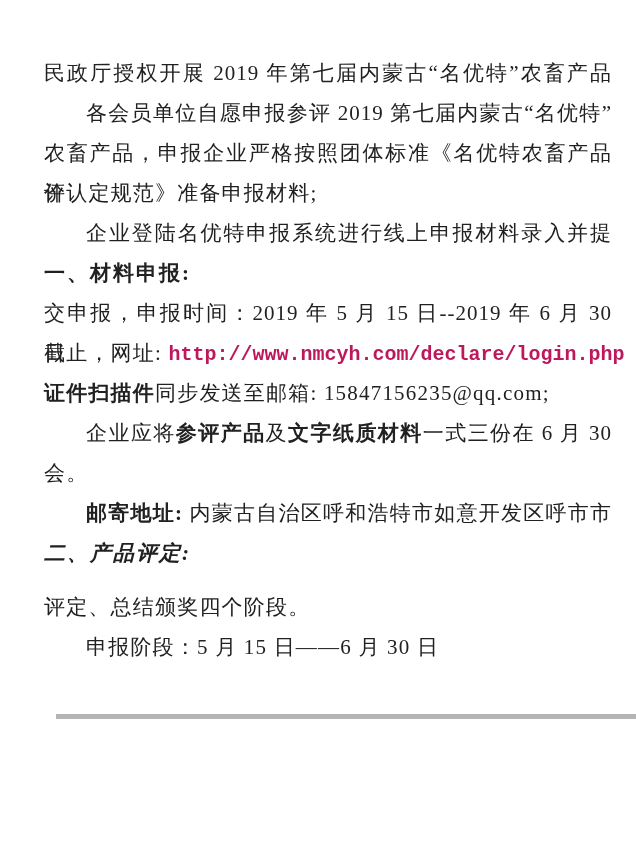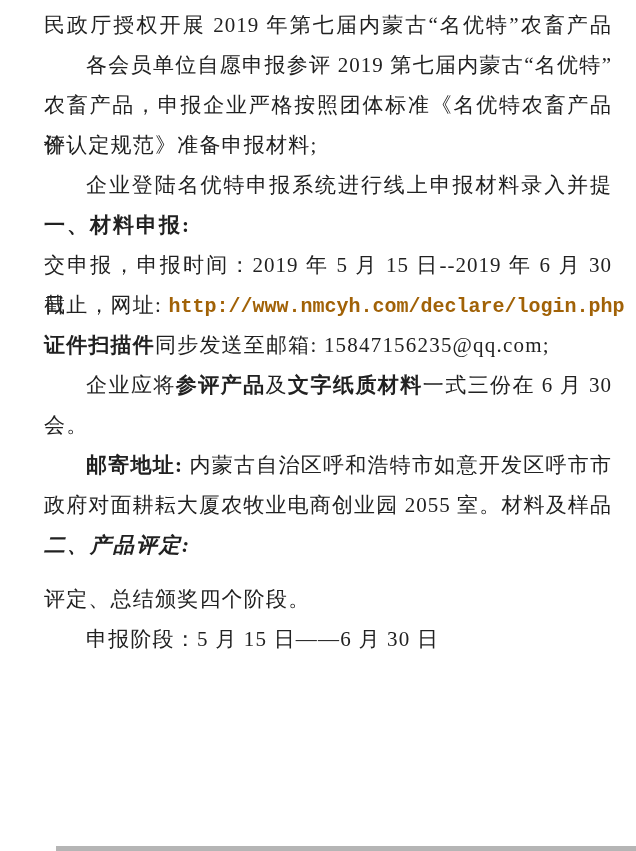--- a/index.html
+++ b/index.html
@@ -4,25 +4,26 @@
 <style>
   html, body { margin: 0; padding: 0; }
   body {
     width: 636px; height: 851px;
     background: #ffffff;
     font-family: "Liberation Serif", "DejaVu Serif", serif;
     overflow: hidden;
   }
   .page {
     position: relative;
-    width: 636px; height: 851px;
+    width: 636px; height: 671px;
     box-sizing: border-box;
     padding: 5px 24px 16px 44px;
     overflow: hidden;
     background: #ffffff;
+    margin-top: 48px;
   }
   .line {
     height: 40px;
     line-height: 40px;
     font-size: 21px;
     color: #212121;
     letter-spacing: 1.2px;
     white-space: nowrap;
     overflow: visible;
   }
@@ -56,24 +57,23 @@
 
 <div class="page" style="background: rgb(255, 255, 255);">
   <div id="doc" style="color: rgb(33, 33, 33);">
       <div class="line just"><span class="seg-n">民政厅授权开展 2019 年第七届内蒙古“名优特”农畜产品</span></div>
       <div class="line indent just"><span class="seg-n">各会员单位自愿申报参评 2019 第七届内蒙古“名优特”</span></div>
       <div class="line just"><span class="seg-n">农畜产品，申报企业严格按照团体标准《名优特农畜产品评</span></div>
       <div class="line "><span class="seg-n">价认定规范》准备申报材料;</span></div>
       <div class="line indent just"><span class="seg-n">企业登陆名优特申报系统进行线上申报材料录入并提</span></div>
       <div class="line heading"><span class="seg-b">一、材料申报:</span></div>
       <div class="line just"><span class="seg-n">交申报，申报时间：2019 年 5 月 15 日--2019 年 6 月 30 日</span></div>
-      <div class="line "><span class="seg-n">截止，网址: </span><span class="seg-link" style="color: #a16207;">http://www.nmcyh.com/declare/login.php</span></div>
+      <div class="line "><span class="seg-n">截止，网址: </span><span class="seg-link" style="color: #be185d;">http://www.nmcyh.com/declare/login.php</span></div>
       <div class="line "><span class="seg-b">证件扫描件</span><span class="seg-n">同步发送至邮箱: 15847156235@qq.com;</span></div>
       <div class="line indent just"><span class="seg-n">企业应将</span><span class="seg-b">参评产品</span><span class="seg-n">及</span><span class="seg-b">文字纸质材料</span><span class="seg-n">一式三份在 6 月 30</span></div>
       <div class="line "><span class="seg-n">会。</span></div>
       <div class="line indent just"><span class="seg-b">邮寄地址:</span><span class="seg-n"> 内蒙古自治区呼和浩特市如意开发区呼市市</span></div>
-      <div class="line just"><span class="seg-n">政府对面耕耘大厦农牧业电商创业园 2055 室。材料及样品</span></div>
       <div class="line heading h2gap"><span class="seg-b">二、产品评定:</span></div>
       <div class="line "><span class="seg-n">评定、总结颁奖四个阶段。</span></div>
       <div class="line indent"><span class="seg-n">申报阶段：5 月 15 日——6 月 30 日</span></div>
     </div>
   <div class="page-edge-artifact" style="background: rgb(181, 181, 181);"></div>
 </div>
 
 </body></html>

